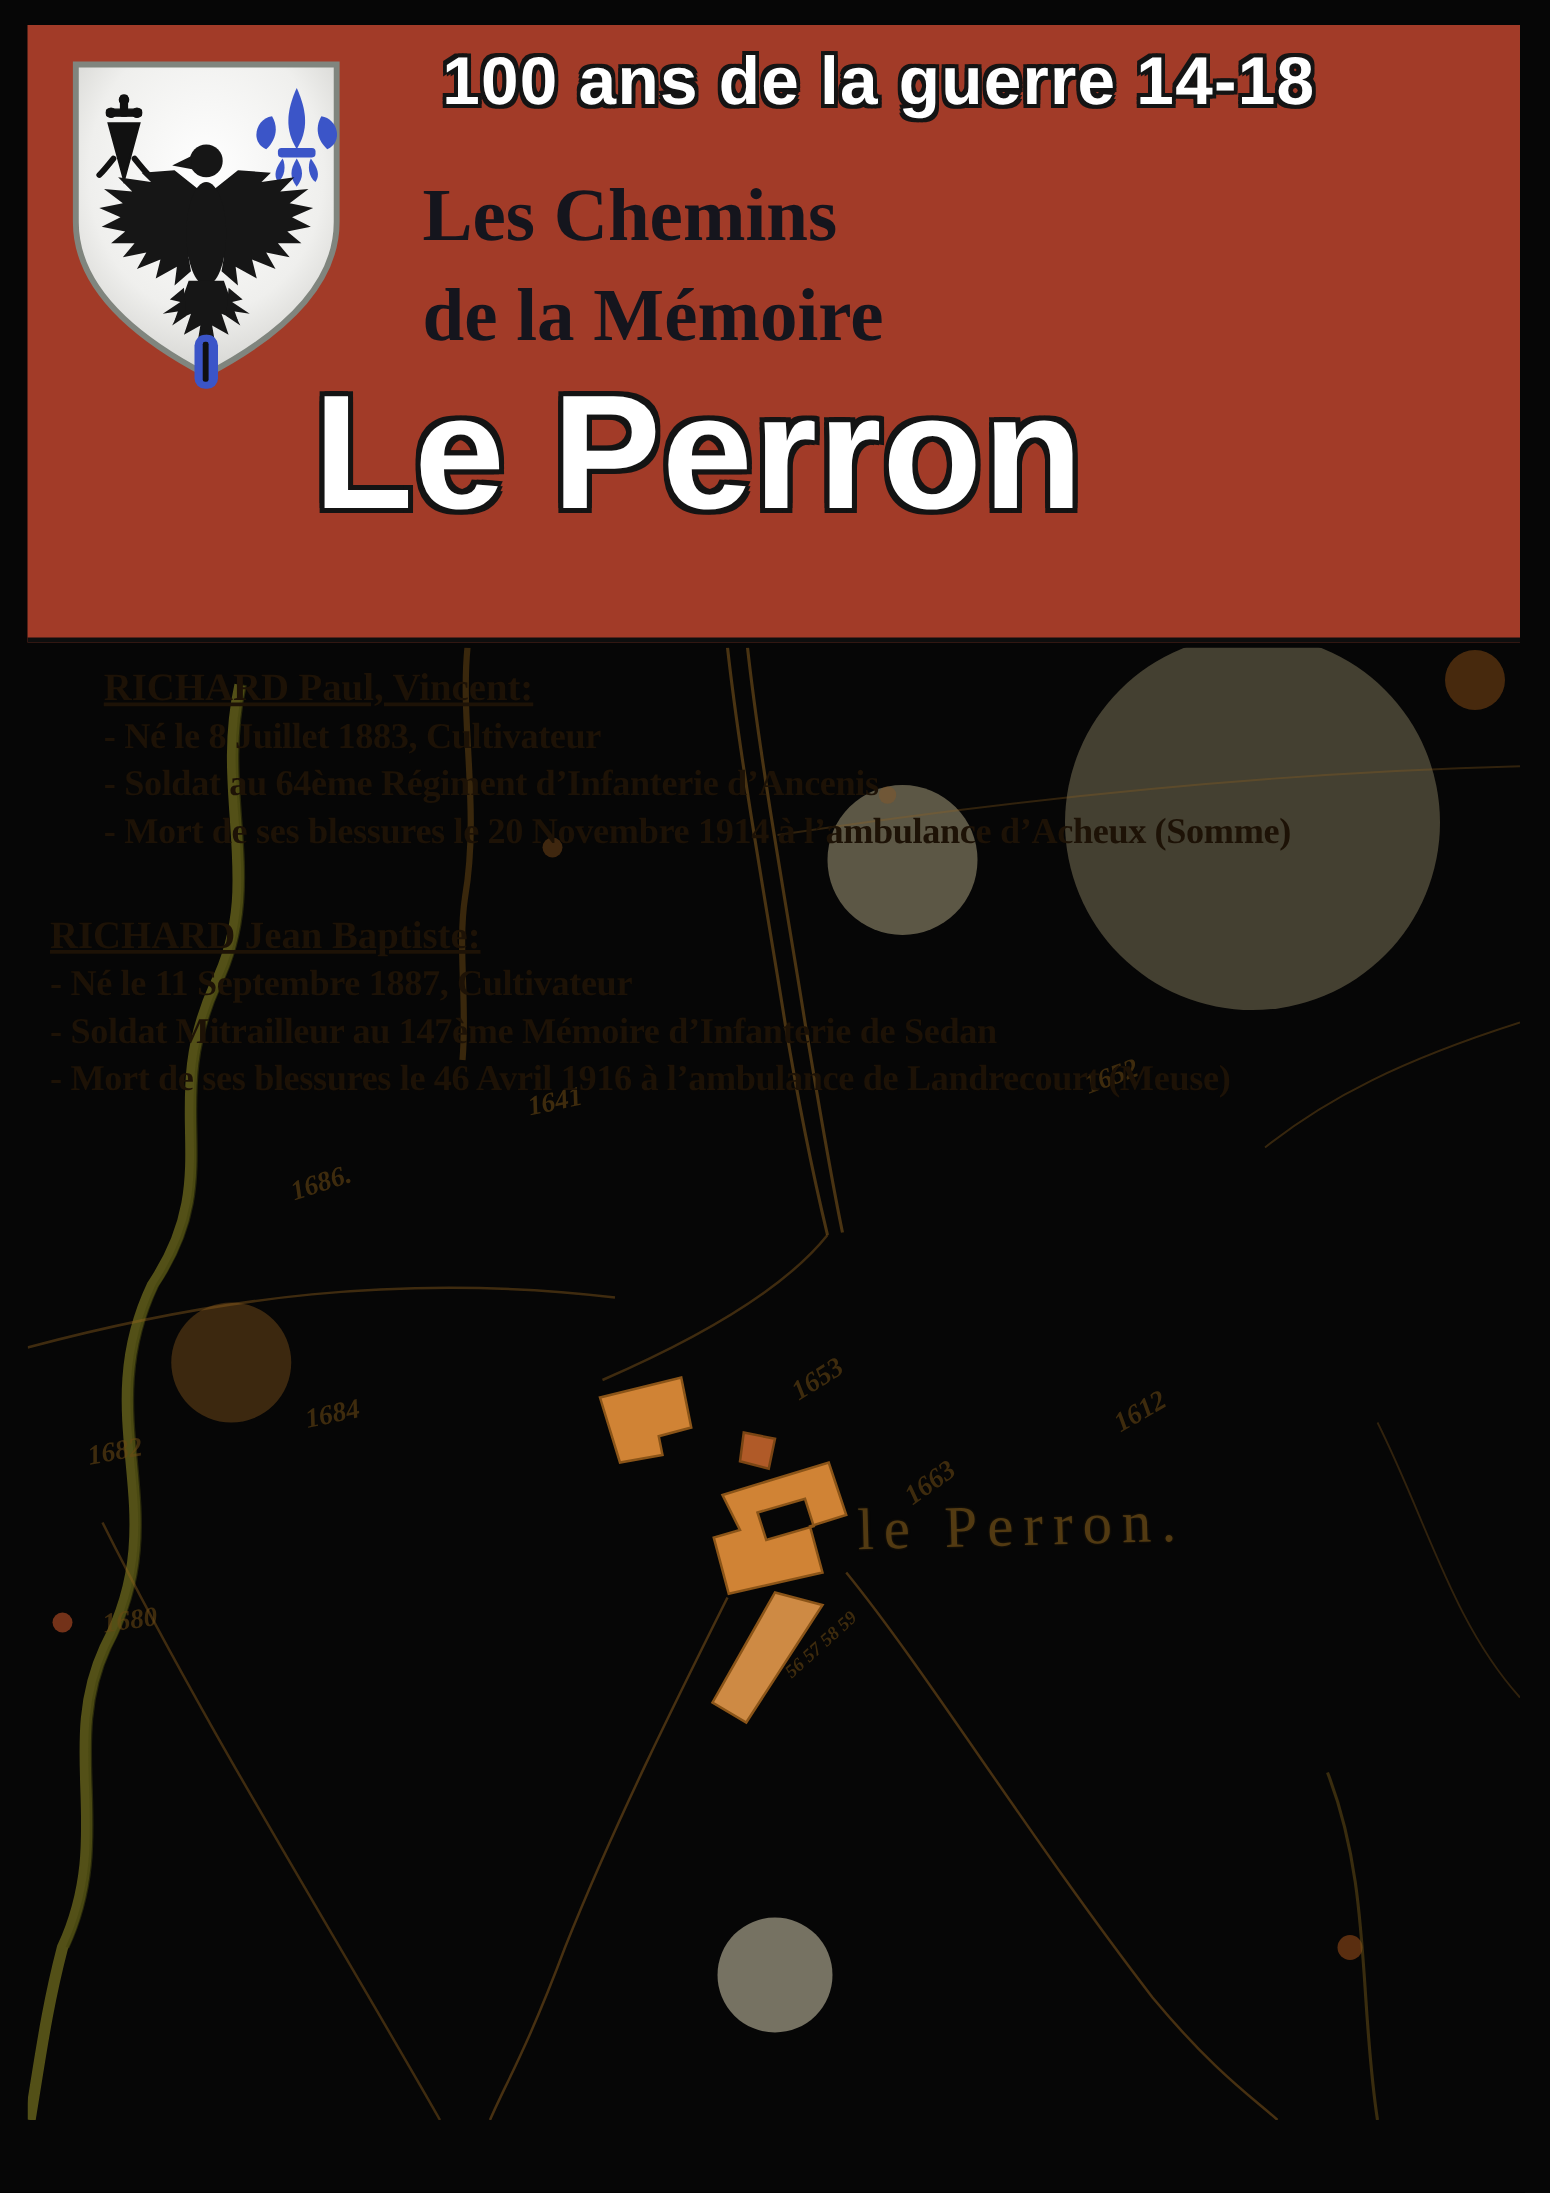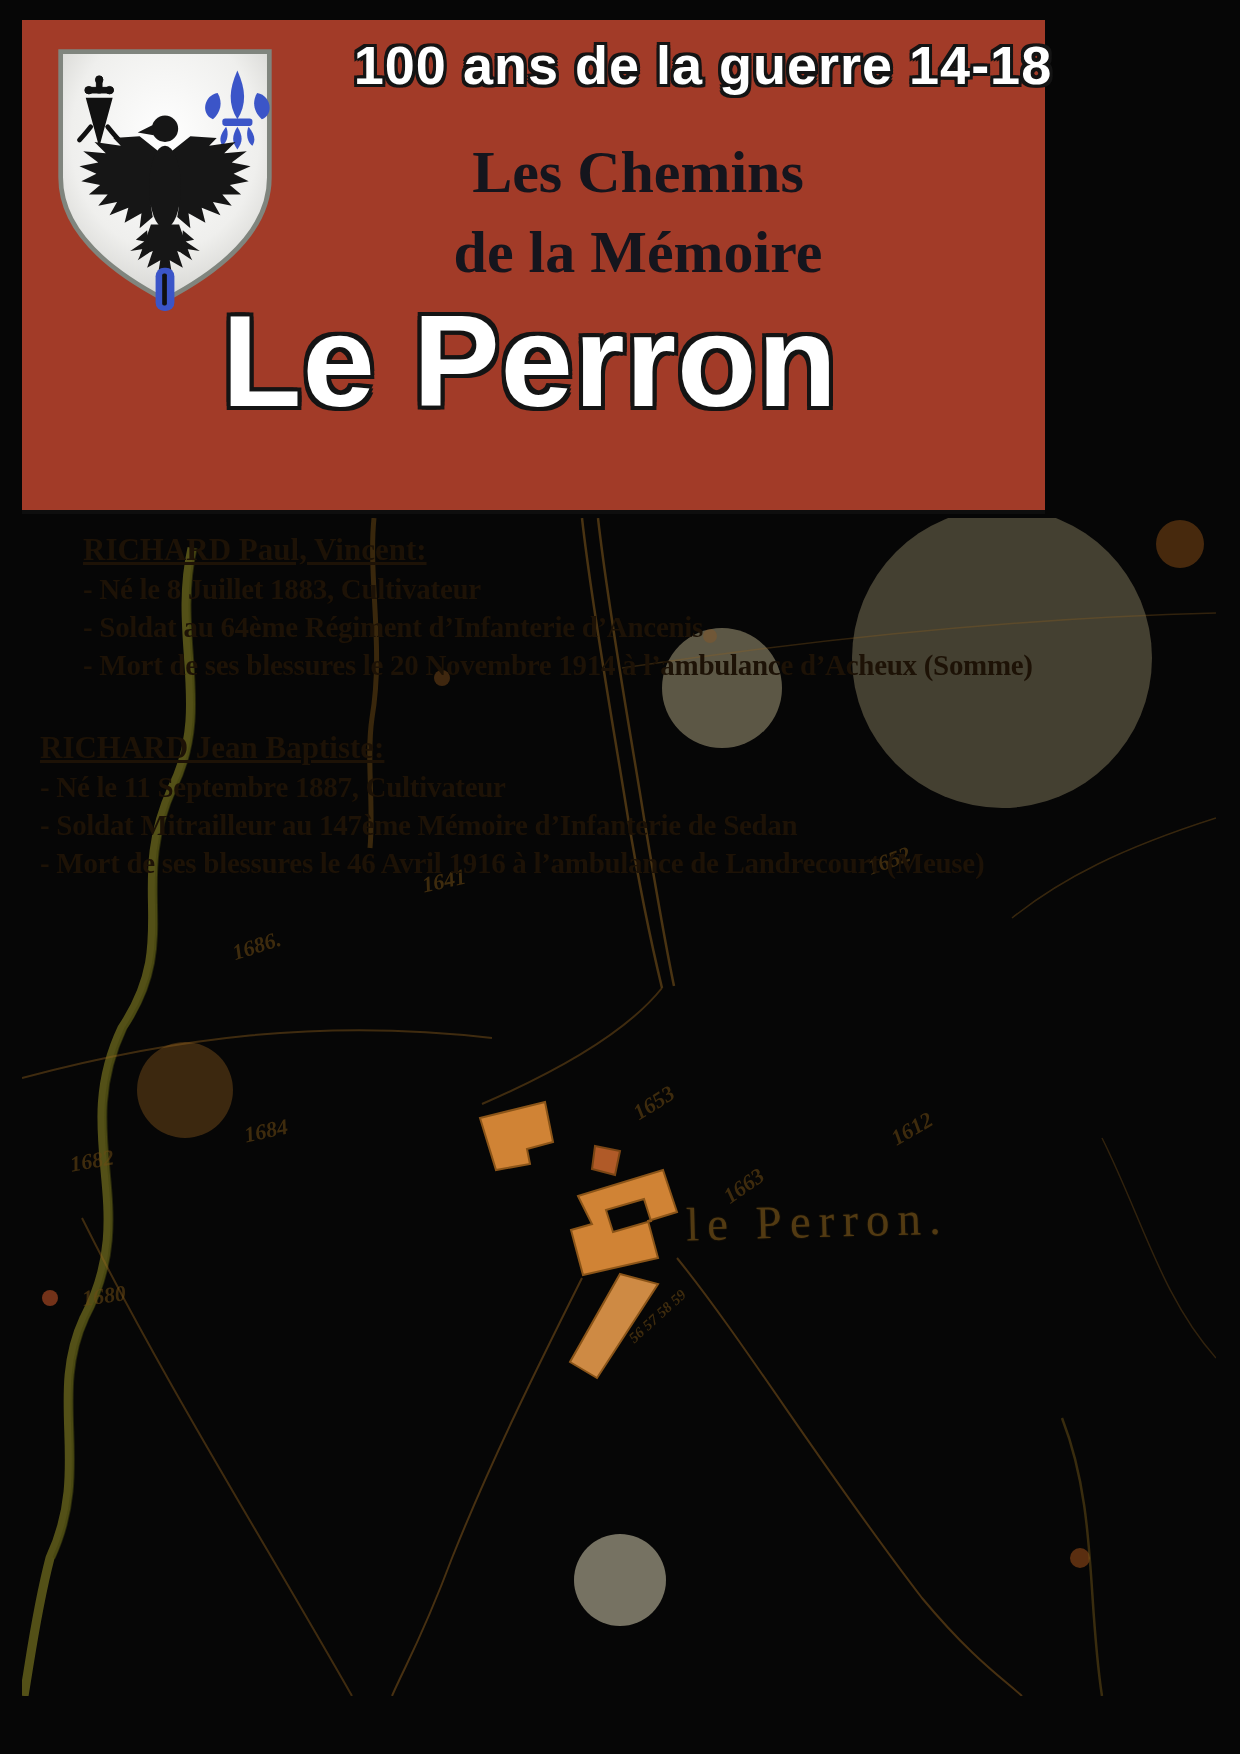--- a/index.html
+++ b/index.html
@@ -1,35 +1,35 @@
 <!DOCTYPE html>
 <html><head>
 <meta charset="utf-8">
 <style>
   html,body{margin:0;padding:0;background:#000;}
   .page{position:relative;width:1240px;height:1754px;background:#060606;overflow:hidden;
         font-family:"Liberation Serif",serif;}
   
-  .header{position:absolute;left:22px;top:20px;width:1023px;height:494px;
+  .header{position:absolute;left:22px;top:20px;width:1194px;height:494px;
           background:#A23B28;border-bottom:4px solid #0e0e0e;box-sizing:border-box;}
   .top-title{position:absolute;left:291px;top:14px;width:780px;text-align:center;
              font-family:"Liberation Sans",sans-serif;font-weight:bold;font-size:54px;
              letter-spacing:1px;color:#ffffff;white-space:nowrap;
              text-shadow:-3px -3px 0 #141414,3px -3px 0 #141414,-3px 3px 0 #141414,
                          3px 3px 0 #141414,-3px 0 0 #141414,3px 0 0 #141414,
                          0 -3px 0 #141414,0 3px 0 #141414;}
-  .subtitle{position:absolute;left:316px;top:112px;width:600px;text-align:center;
+  .subtitle{position:absolute;left:316px;top:112px;width:600px;
             font-family:"Liberation Serif",serif;font-weight:bold;font-size:60px;
             line-height:80px;color:#15151d;}
   .main-title{position:absolute;left:0;top:266px;width:1016px;text-align:center;
               font-family:"Liberation Sans",sans-serif;font-weight:bold;font-size:130px;
               color:#ffffff;white-space:nowrap;letter-spacing:1px;
               text-shadow:-4px -4px 0 #141414,4px -4px 0 #141414,-4px 4px 0 #141414,
                           4px 4px 0 #141414,-4px 0 0 #141414,4px 0 0 #141414,
-                          0 -4px 0 #141414,0 4px 0 #141414;}
+                          0 -4px 0 #141414,0 4px 0 #141414;padding-left:29px;}
   .blason{position:absolute;left:24px;top:26px;width:238px;height:282px;}
   
   .map{position:absolute;left:22px;top:518px;width:1194px;height:1178px;overflow:hidden;
        background:
          radial-gradient(ellipse 340px 200px at 82% 12%, rgba(255,240,190,0.40), transparent 70%),
          radial-gradient(ellipse 500px 330px at 45% 88%, rgba(252,240,198,0.50), transparent 70%),
          radial-gradient(ellipse 260px 200px at 4% 97%, rgba(188,120,25,0.38), transparent 70%),
          radial-gradient(ellipse 420px 260px at 100% 100%, rgba(165,110,25,0.30), transparent 70%),
          radial-gradient(ellipse 300px 180px at 20% 35%, rgba(255,225,140,0.25), transparent 70%),
          linear-gradient(155deg,#ECБ 0%, #ECBE42 0%, #E7B83B 35%, #DFB03A 65%, #D8AC3F 100%);}

